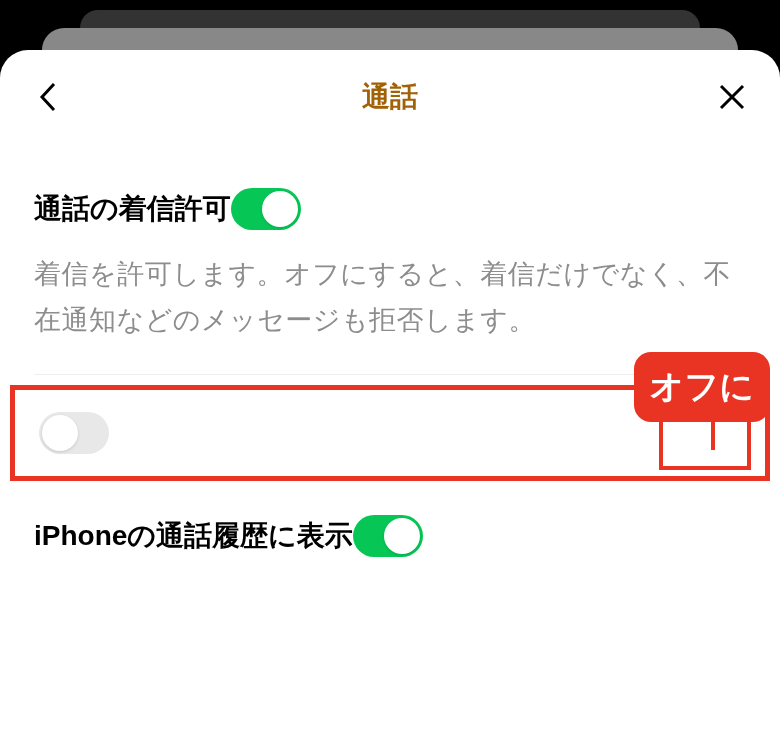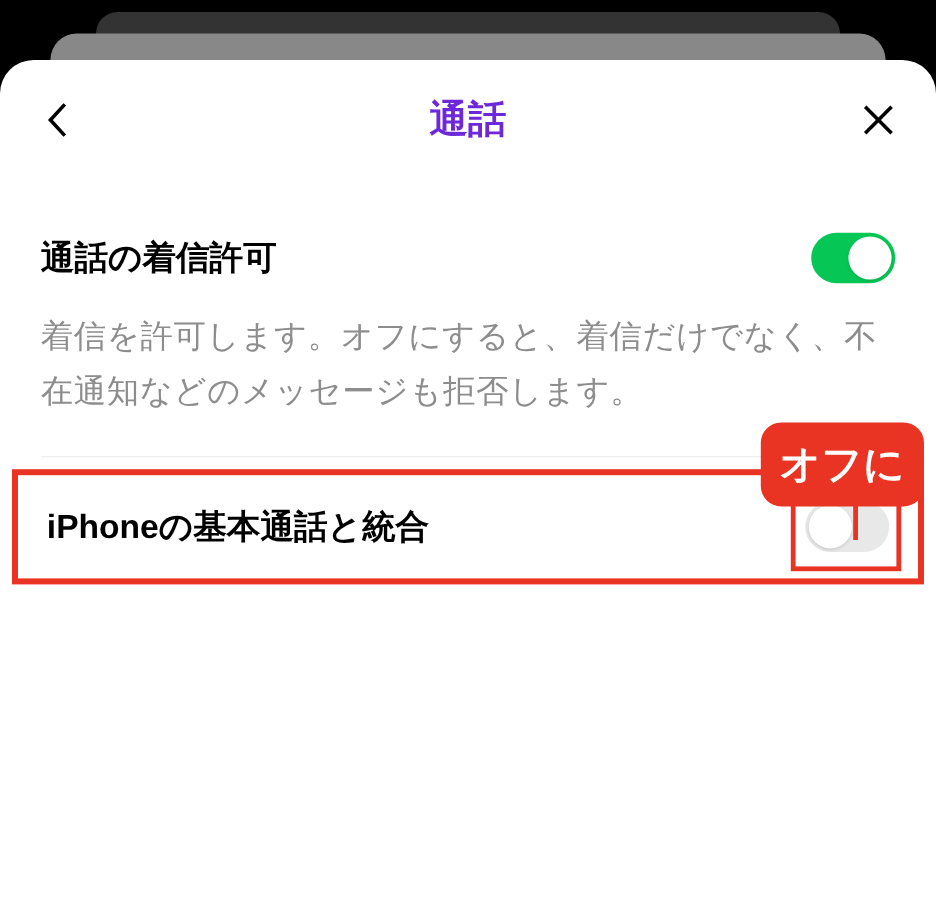--- a/index.html
+++ b/index.html
@@ -47,23 +47,23 @@
       border-radius: 28px 28px 0 0;
       overflow: hidden;
     }
     .header {
       display: flex;
       align-items: center;
       justify-content: space-between;
       padding: 28px 32px 20px 32px;
     }
     .header-title {
-      font-size: 32px;
+      font-size: 28px;
       font-weight: 700;
-      color: #6d28d9;
+      color: #a16207;
     }
     .back-icon, .close-icon {
       width: 32px;
       height: 32px;
       display: flex;
       align-items: center;
       justify-content: center;
       cursor: pointer;
     }
     .back-icon svg {
@@ -79,21 +79,20 @@
       stroke: #000;
       stroke-width: 3;
       fill: none;
     }
     .content {
       padding: 30px 0 0 0;
     }
     .setting-row {
       display: flex;
       align-items: center;
-      justify-content: space-between;
       padding: 22px 34px;
     }
     .setting-title {
       font-size: 28px;
       font-weight: 700;
       color: #000;
     }
     .setting-desc {
       padding: 0 34px 30px 34px;
       font-size: 27px;
@@ -202,28 +201,33 @@
         <div class="toggle on">
           <div class="toggle-knob"></div>
         </div>
       </div>
       <div class="setting-desc">着信を許可します。オフにすると、着信だけでなく、不在通知などのメッセージも拒否します。</div>
 
       <div class="divider"></div>
 
       <div class="highlight-box">
         <div class="setting-row">
-          <div class="setting-title">iPhoneの基本通話と統合</div>
           <div class="toggle off">
             <div class="toggle-knob"></div>
           </div>
         </div>
         <div class="toggle-highlight"></div>
       </div>
 
+      <div class="setting-row">
+        <div class="setting-title">iPhoneの通話履歴に表示</div>
+        <div class="toggle on">
+          <div class="toggle-knob"></div>
+        </div>
+      </div>
 
 
     </div>
 
     <div class="callout">オフに</div>
     <div class="callout-line"></div>
 
   </div>
 </div>
 

